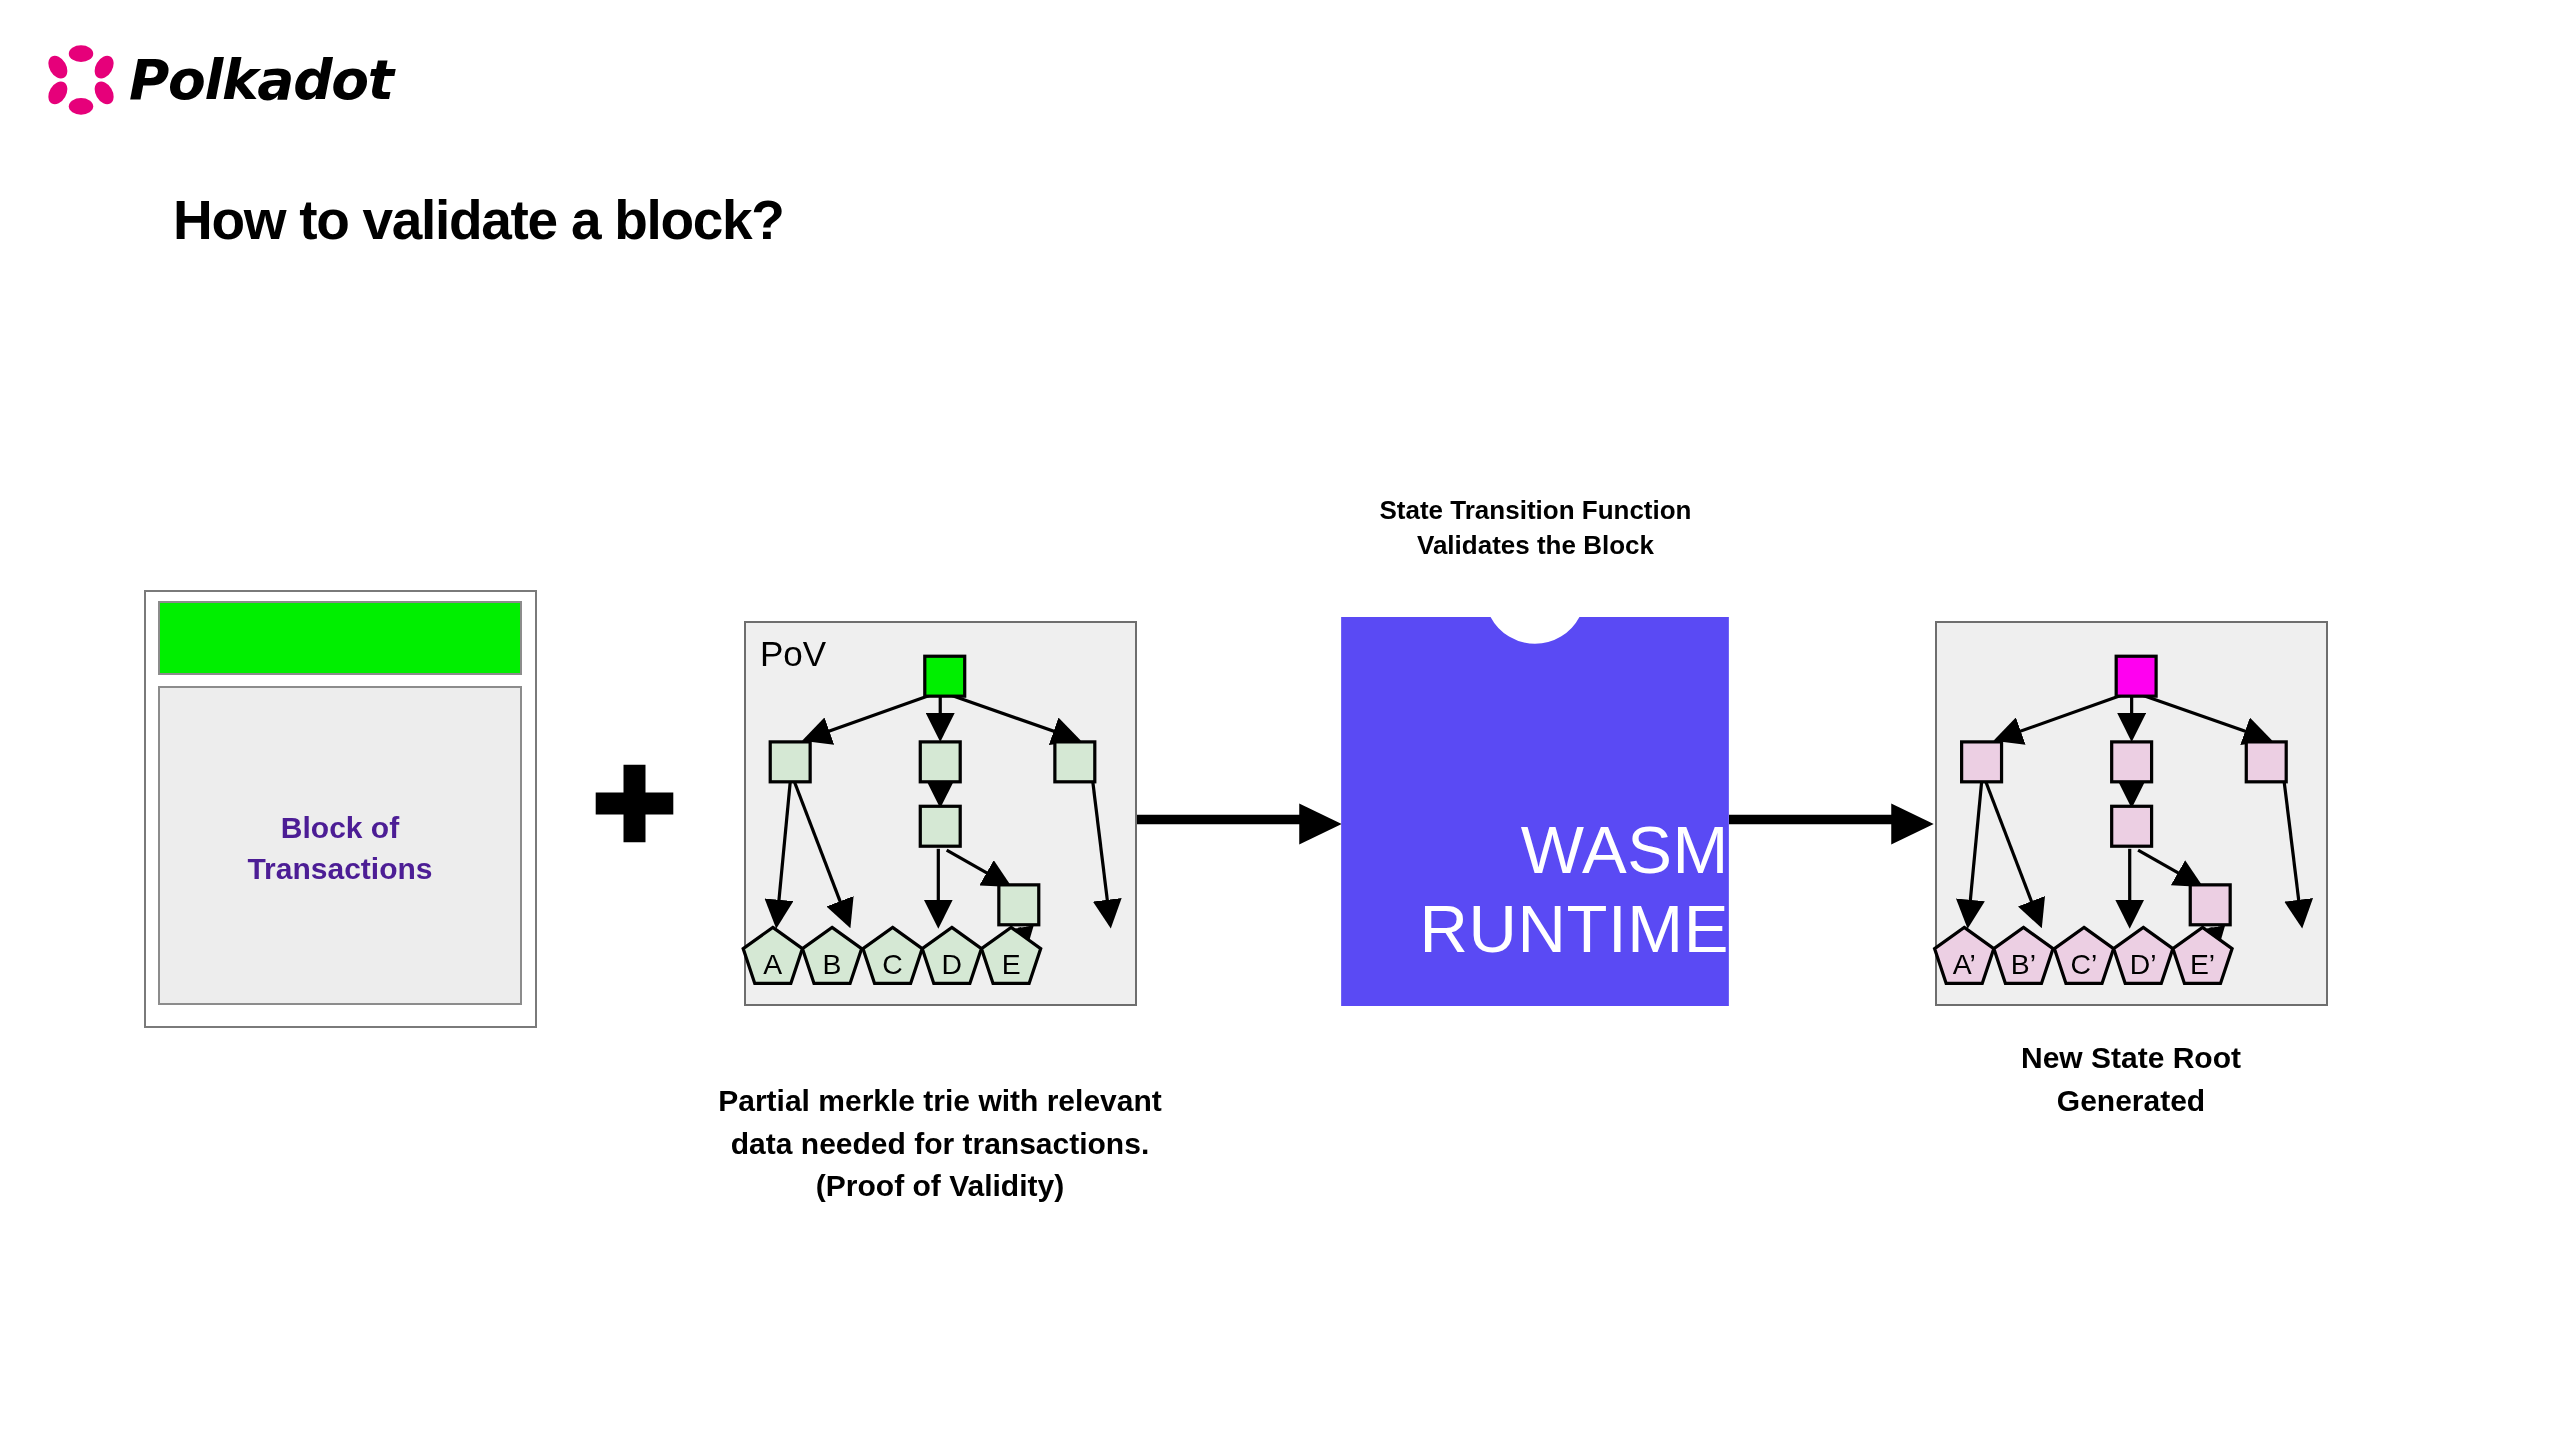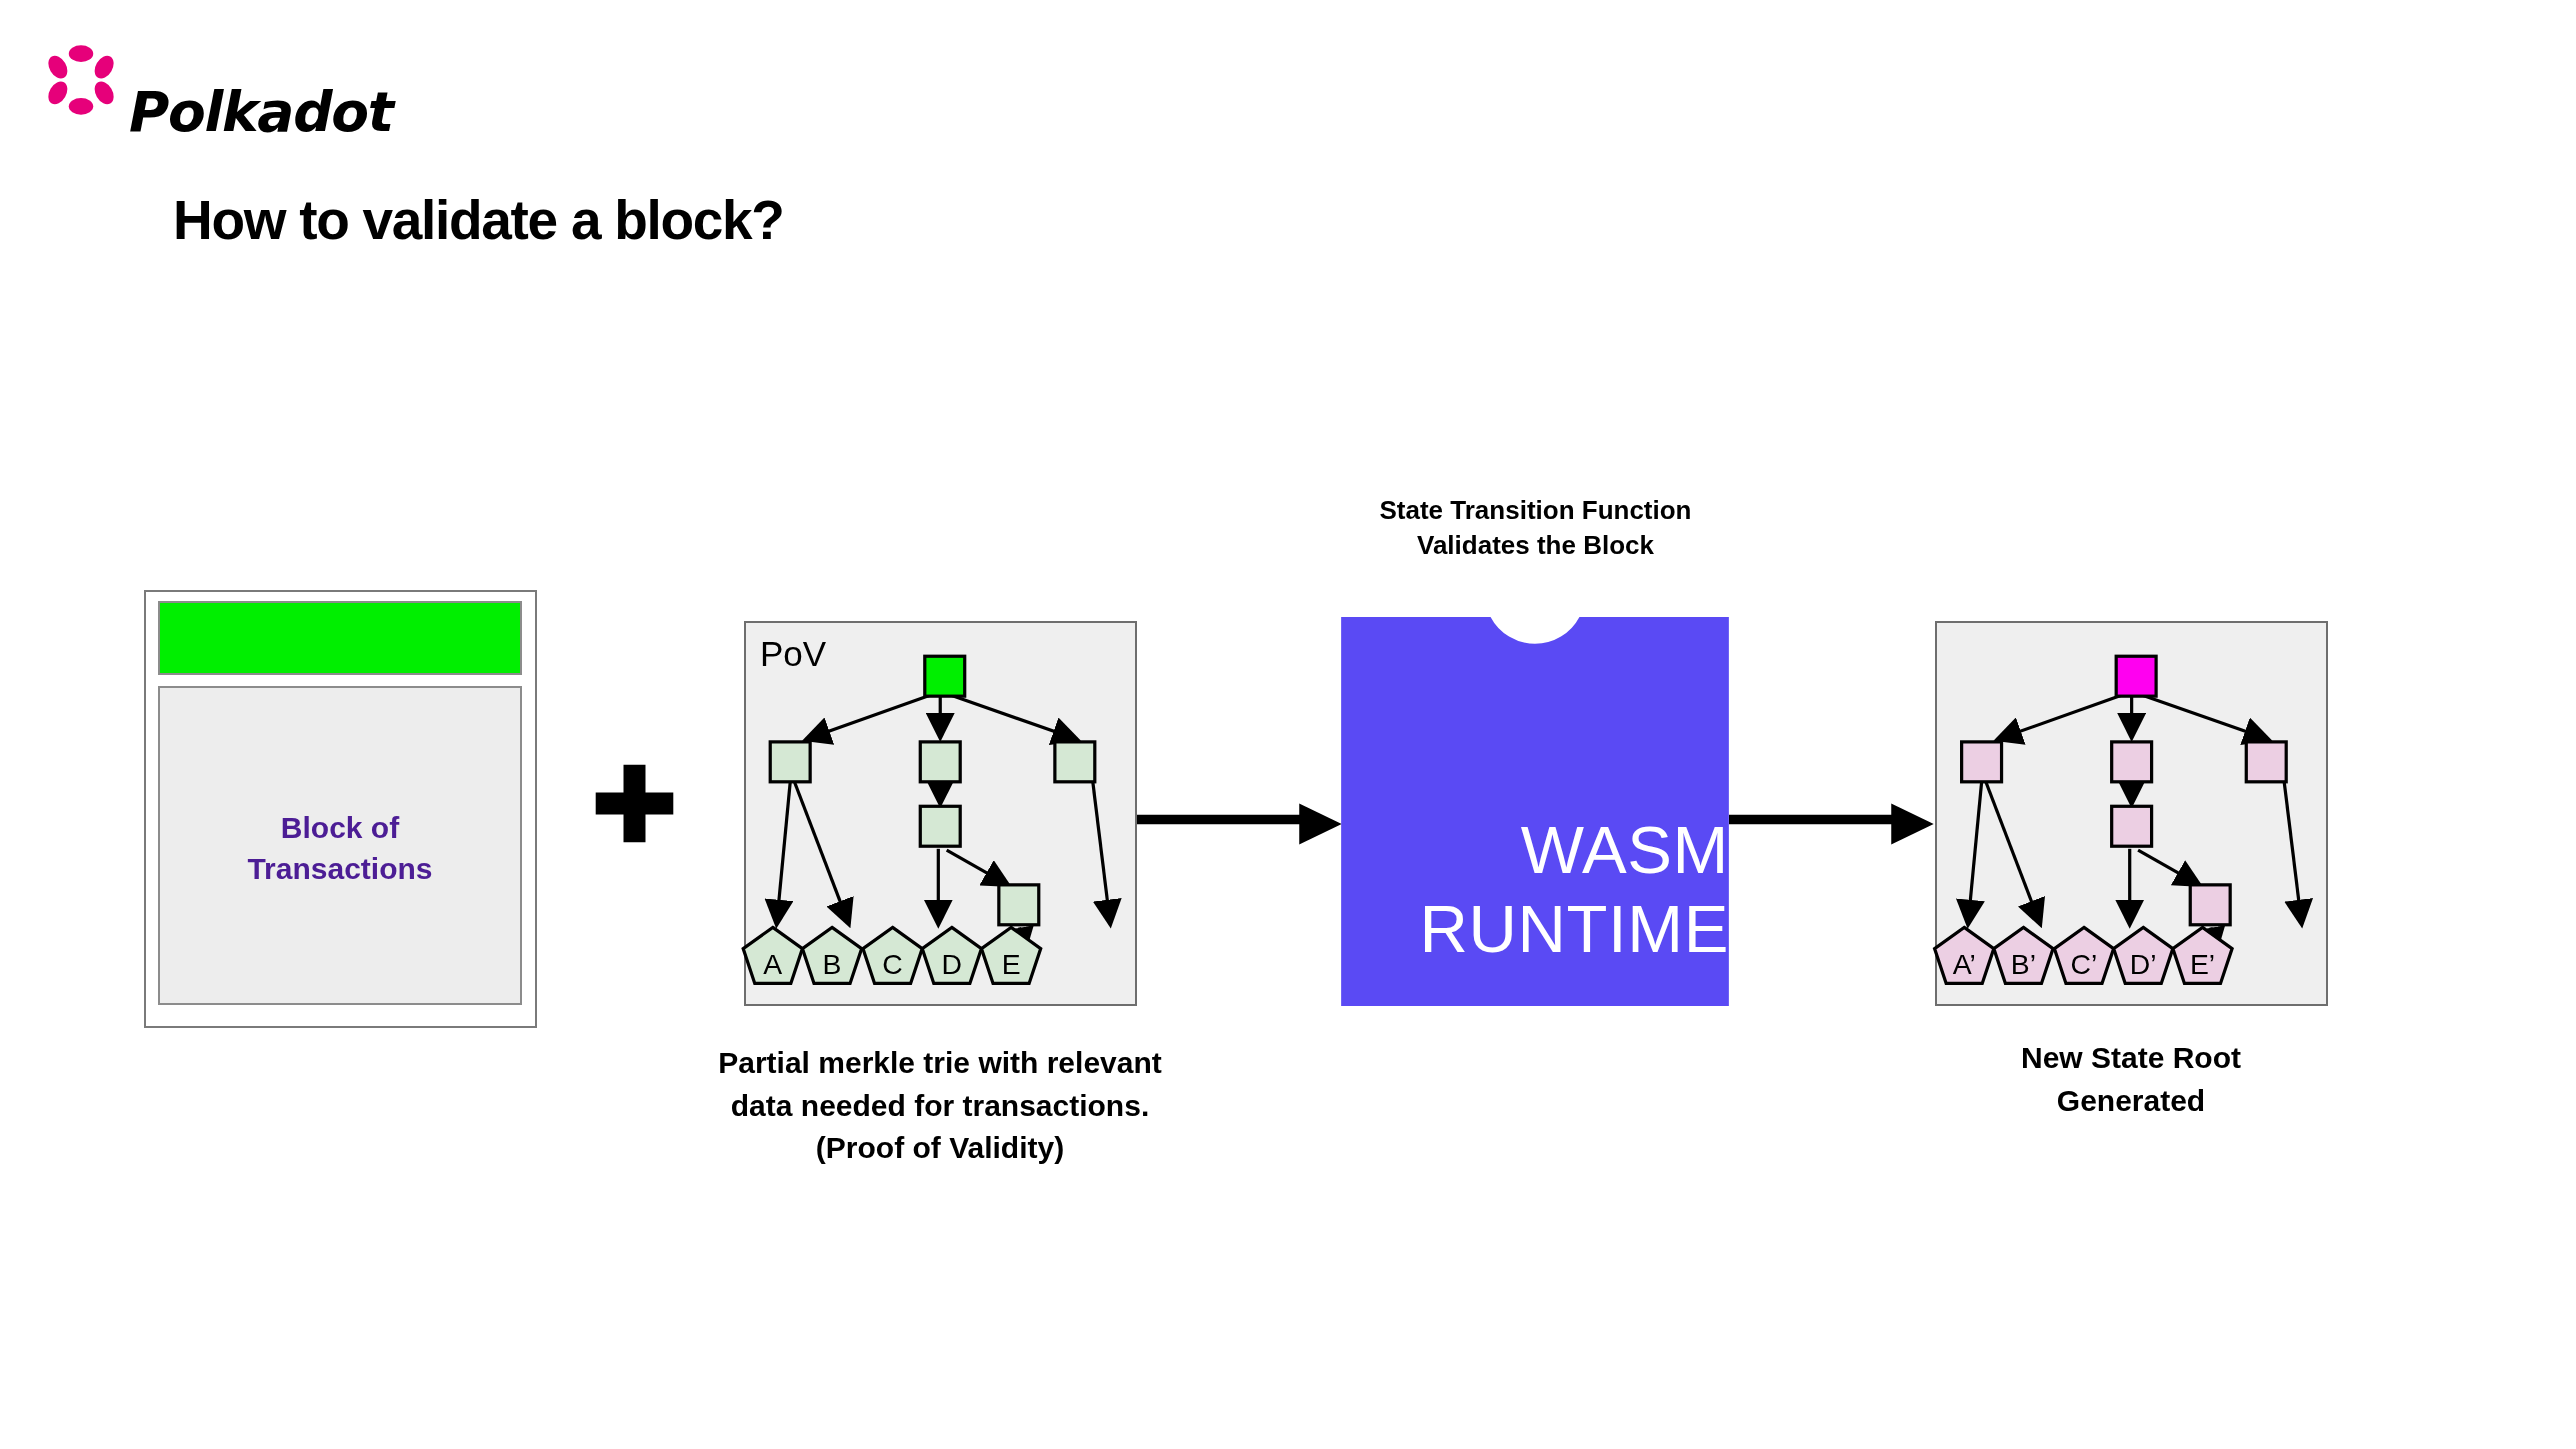--- a/index.html
+++ b/index.html
@@ -36,21 +36,20 @@
     left: 84px;
     top: 5.2px;
     font-family: "DejaVu Sans", sans-serif;
     font-size: 55px;
     font-weight: 700;
     font-style: italic;
     color: #000000;
     letter-spacing: -1.3px;
     line-height: 72px;
     white-space: nowrap;
-    margin-top: 32px;
   }
 
   
   #page-title {
     position: absolute;
     left: 173px;
     top: 188px;
     font-size: 55px;
     font-weight: 700;
     color: #000000;
@@ -241,21 +240,21 @@
     </g>
     <g class="node-text" text-anchor="middle">
       <text x="1200" y="1512">A</text>
       <text x="1292" y="1512">B</text>
       <text x="1386" y="1512">C</text>
       <text x="1478" y="1512">D</text>
       <text x="1570" y="1512">E</text>
     </g>
   </svg>
 
-  <div class="caption" style="left:618px; top:1042px; width:644px;">
+  <div class="caption" style="left:618px; top:1080px; width:644px;">
     <div>Partial merkle trie with relevant</div>
     <div>data needed for transactions.</div>
     <div>(Proof of Validity)</div>
   </div>
 
   <svg class="arrow-svg" style="left:1137px; top:795px; width:206px; height:58px;" viewBox="0 0 320 90">
     <path d="M0,38 H258" stroke="#000000" stroke-width="15" fill="none"></path>
     <path d="M252,13 L318,45 L252,77 Z" fill="#000000"></path>
   </svg>
 

